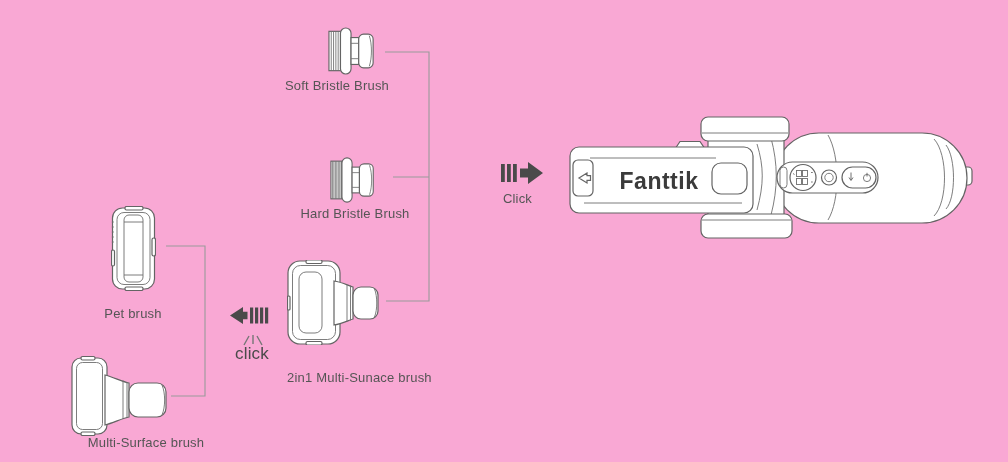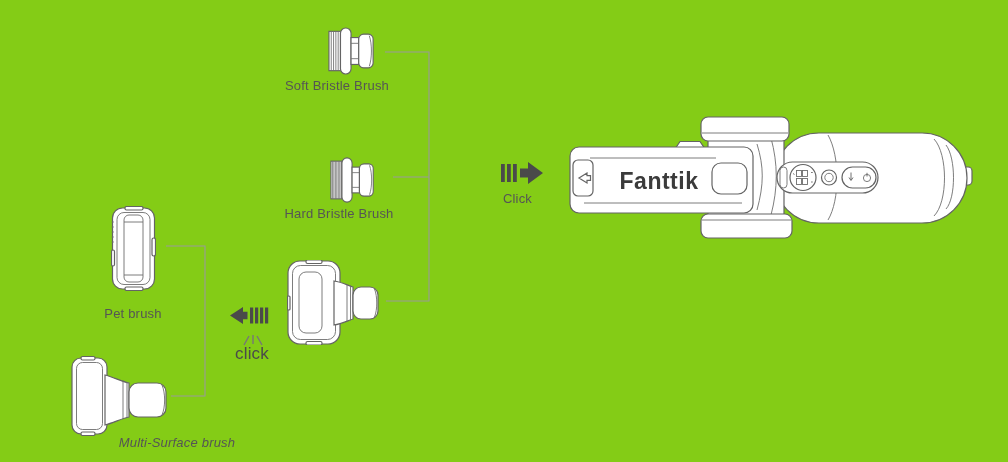--- a/index.html
+++ b/index.html
@@ -1,17 +1,17 @@
 <!DOCTYPE html>
 <html><head>
 <meta charset="utf-8">
 <style>
   html,body{margin:0;padding:0;background:#fff;}
   #canvas{
-    position:relative;width:1008px;height:462px;background:#84cc16;
+    position:relative;width:1008px;height:462px;background:#f9a8d4;
     font-family:"Liberation Sans", sans-serif;overflow:hidden;
   }
   .abs{position:absolute;}
   .label{
     font-size:13px;color:#555555;letter-spacing:0.2px;
     white-space:nowrap;
   }
   .label.center{text-align:center;}
   svg{display:block;}
   .outline{fill:#ffffff;stroke:#646464;stroke-width:1.2;}
@@ -41,34 +41,35 @@
 
   <svg class="abs" style="left:330px;top:157px;" width="46" height="46" viewBox="0 0 50 50">
     <rect class="outline" x="1" y="4.5" width="12" height="41"></rect>
     <path class="thin" d="M2.6,4.5 V45.5 M4.2,4.5 V45.5 M5.8,4.5 V45.5 M7.4,4.5 V45.5 M9,4.5 V45.5 M10.6,4.5 V45.5 M12.2,4.5 V45.5"></path>
     <rect class="outline" x="13" y="1" width="11" height="48" rx="5.5"></rect>
     <rect class="outline" x="24" y="11" width="8" height="28"></rect>
     <path class="thin" d="M24,17 H32 M24,33 H32"></path>
     <rect class="outline" x="32" y="7.5" width="15" height="35" rx="5"></rect>
     <path class="thin" d="M43,9 C46,18 46,32 43,41"></path>
   </svg>
-  <div class="abs label center" style="left:272px;top:206px;width:134px;">Hard Bristle Brush</div>
+  <div class="abs label center" style="left:288px;top:206px;width:134px;">Hard Bristle Brush</div>
 
   <svg class="abs" style="left:287px;top:260px;" width="95" height="85" viewBox="0 0 95 85">
     <rect class="outline" x="1" y="1" width="52" height="83" rx="12"></rect>
     <rect class="outline" x="19" y="0" width="16" height="3.5" rx="1.5"></rect>
     <rect class="outline" x="19" y="81.5" width="16" height="3.5" rx="1.5"></rect>
     <rect class="outline" x="0.5" y="36" width="2.5" height="14" rx="1"></rect>
     <rect class="thin" x="5.5" y="5.5" width="43" height="74" rx="8"></rect>
     <rect class="thin" x="12" y="12" width="23" height="61" rx="7"></rect>
     <path class="outline" d="M47,21 C55,22 62,26 66,27 L66,59 C62,60 55,64 47,65 Z"></path>
     <path class="thin" d="M60,24.5 V61.5 M63.5,25.5 V60.5"></path>
     <rect class="outline" x="66" y="27" width="25" height="32" rx="8"></rect>
     <path class="thin" d="M87.5,29 C90.5,36 90.5,50 87.5,57"></path>
   </svg>
+  <div class="abs label" style="left:287px;top:370px;">2in1 Multi-Sunace brush</div>
 
   <svg class="abs" style="left:111px;top:206px;" width="45" height="85" viewBox="0 0 45 85">
     <rect class="outline" x="1.5" y="2" width="42" height="81" rx="10"></rect>
     <rect class="outline" x="14" y="0.5" width="18" height="3.5" rx="1.5"></rect>
     <rect class="outline" x="14" y="81" width="18" height="3.5" rx="1.5"></rect>
     <rect class="outline" x="41" y="32" width="3.5" height="18" rx="1.7"></rect>
     <rect class="outline" x="0.5" y="44" width="3" height="16" rx="1.5"></rect>
     <path class="thin" d="M0.9,16 H2.8 M0.9,21 H2.8 M0.9,26 H2.8 M0.9,31 H2.8 M0.9,36 H2.8"></path>
     <rect class="thin" x="6" y="6.5" width="33" height="72" rx="7"></rect>
     <rect class="thin" x="13" y="9" width="19" height="67" rx="5"></rect>
@@ -79,21 +80,21 @@
   <svg class="abs" style="left:71px;top:355px;" width="97" height="81" viewBox="0 0 97 81">
     <rect class="outline" x="1" y="3" width="35" height="76" rx="9"></rect>
     <rect class="outline" x="10" y="1.5" width="14" height="3.5" rx="1.5"></rect>
     <rect class="outline" x="10" y="77" width="14" height="3.5" rx="1.5"></rect>
     <rect class="thin" x="5.5" y="7.5" width="26" height="67" rx="6"></rect>
     <path class="outline" d="M34,20 C42,22 52,27 58,28 L58,62 C52,63 42,68 34,70 Z"></path>
     <path class="thin" d="M52,25.5 V64 M56,27 V63"></path>
     <rect class="outline" x="58" y="28" width="37" height="34" rx="9"></rect>
     <path class="thin" d="M91,30 C94.5,38 94.5,52 91,60"></path>
   </svg>
-  <div class="abs label center" style="left:77px;top:435px;width:200px;font-style:italic;">Multi-Surface brush</div>
+  <div class="abs label center" style="left:46px;top:435px;width:200px;">Multi-Surface brush</div>
 
   <svg class="abs" style="left:230px;top:307px;" width="39" height="17" viewBox="0 0 39 17">
     <path class="solid" d="M13,0 V4.7 H17.5 V12.3 H13 V17 L0,8.5 Z"></path>
     <rect class="solid" x="20" y="0.5" width="3.2" height="16"></rect>
     <rect class="solid" x="25" y="0.5" width="3.2" height="16"></rect>
     <rect class="solid" x="30" y="0.5" width="3.2" height="16"></rect>
     <rect class="solid" x="35" y="0.5" width="3.2" height="16"></rect>
   </svg>
   <svg class="abs" style="left:241px;top:333px;" width="24" height="13" viewBox="0 0 24 13">
     <path d="M3,12 L8,3 M12,11 V2 M21,12 L16,3" fill="none" stroke="#777777" stroke-width="1.4"></path>

